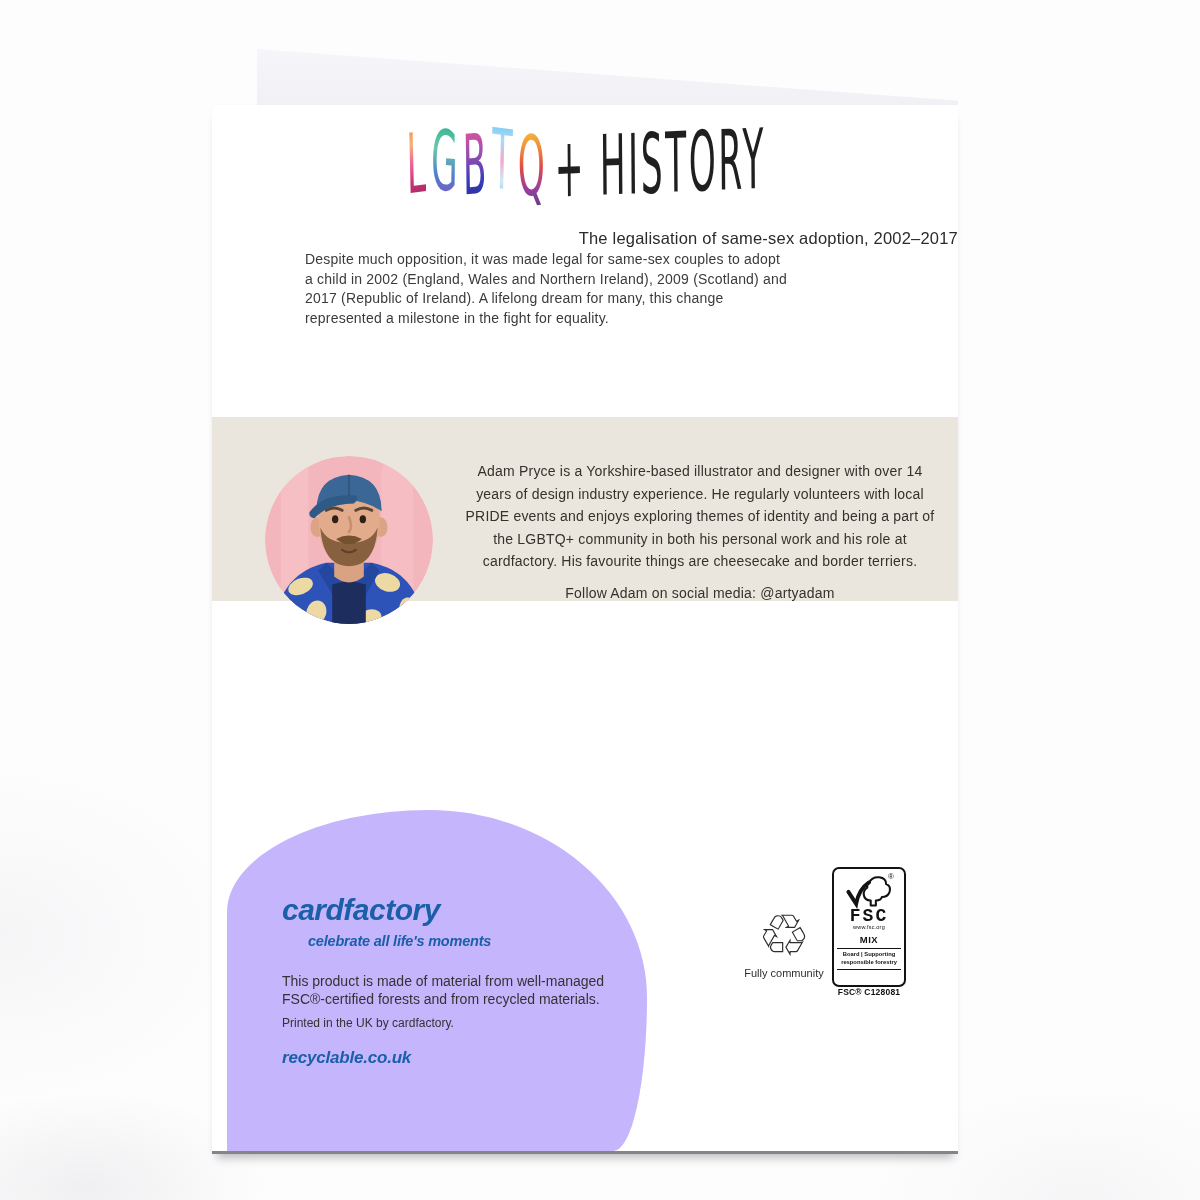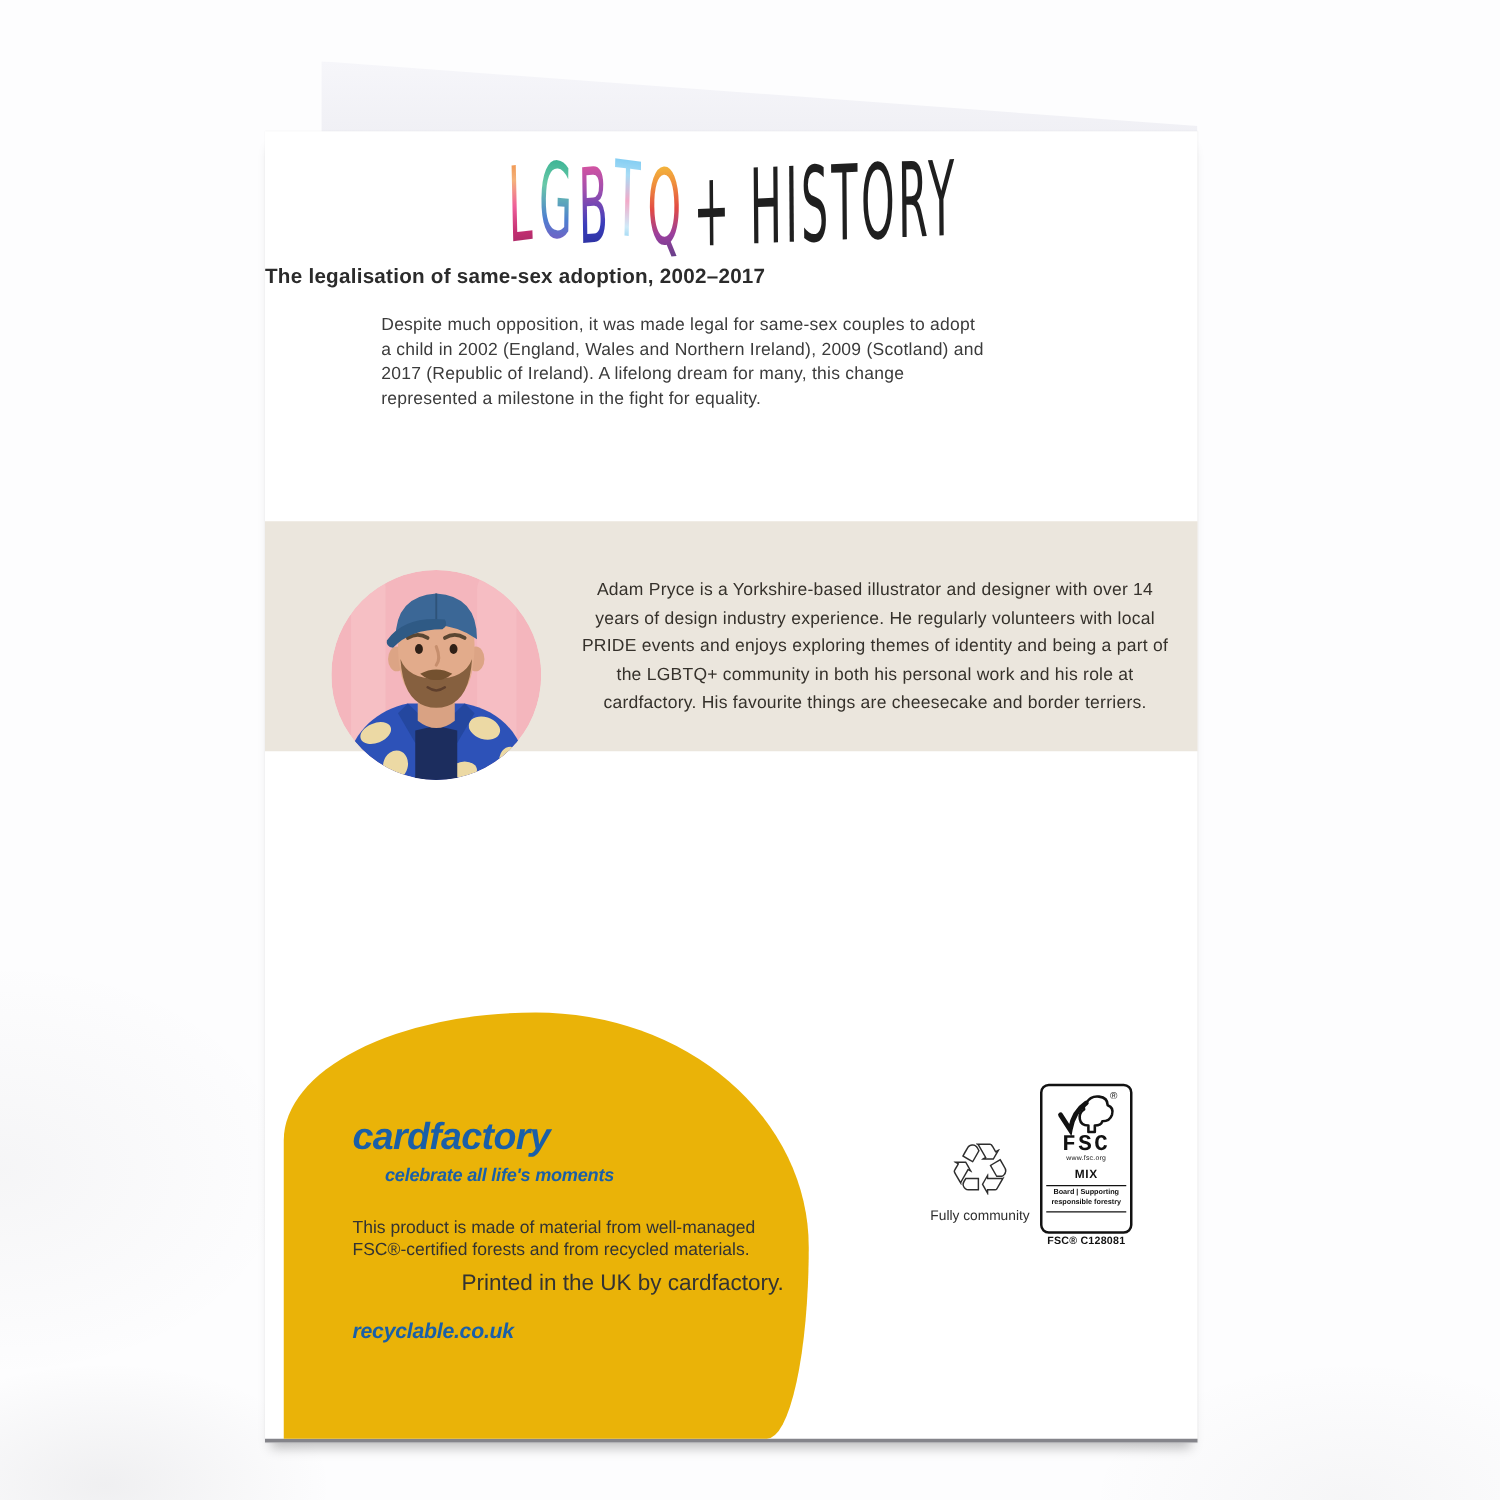--- a/index.html
+++ b/index.html
@@ -27,39 +27,39 @@
   
   .title-wrap{position:absolute;top:18px;left:0;right:0;display:flex;justify-content:center;}
   .title-row{
     display:flex;align-items:flex-start;line-height:1;white-space:pre;
     font-family:"DejaVu Sans",sans-serif;font-size:66px;font-weight:400;
     transform:scale(.52,1.26);transform-origin:50% 0;
   }
   .rl{display:inline-block;margin:0 5px;}
   .title-black{display:inline-block;color:#1f1f1f;letter-spacing:5px;margin-left:14px;transform:rotate(-1deg);}
   
-  .heading{position:absolute;top:107px;left:0;right:0;text-align:left;
-    font-size:16.5px;font-weight:700;color:#2b2b2b;letter-spacing:.2px;}
+  .heading{position:absolute;top:124px;left:0;right:0;text-align:right;
+    font-size:16.5px;font-weight:400;color:#2b2b2b;letter-spacing:.2px;}
   .para{position:absolute;top:145px;left:93px;width:560px;text-align:left;
     font-size:14px;line-height:19.5px;color:#3b3b3b;letter-spacing:.2px;}
   .prelines{white-space:pre-line;}
   
   .band{position:absolute;top:312px;left:0;right:0;height:184px;background:#ebe6dd;}
   .avatar{position:absolute;left:53px;top:39px;width:168px;height:168px;border-radius:50%;overflow:hidden;}
   .bio-wrap{position:absolute;left:243px;top:43px;width:490px;text-align:center;color:#35312b;}
   .bio{font-size:14px;line-height:22.5px;margin:0;letter-spacing:.2px;}
   .social{font-size:14px;margin:12px 0 0 0;letter-spacing:.2px;}
   
-  .blob{position:absolute;left:15px;top:705px;width:420px;height:341px;background:#eab308;
+  .blob{position:absolute;left:15px;top:705px;width:420px;height:341px;background:#c4b5fd;
     border-radius:48% 52% 8% 0 / 30% 55% 45% 0;}
   .blob-inner{position:absolute;left:55px;top:84px;width:345px;color:#333;}
   .cf-logo{font-size:30px;line-height:32px;font-weight:700;font-style:italic;color:#1a5fa8;letter-spacing:-.5px;}
   .cf-tag{font-size:14.5px;font-weight:700;font-style:italic;color:#1a5fa8;margin-top:7px;letter-spacing:-.2px;margin-left:26px;}
   .cf-materials{font-size:14px;line-height:18px;margin-top:23px;color:#333;}
-  .cf-printed{font-size:18px;margin-top:8px;color:#333;text-align:right;}
+  .cf-printed{font-size:12px;margin-top:8px;color:#333;}
   .cf-url{font-size:17px;font-weight:700;font-style:italic;color:#1a5fa8;margin-top:18px;letter-spacing:-.2px;}
   
   .recycle{position:absolute;left:527px;top:804px;width:90px;text-align:center;color:#2e2e2e;}
   .recycle-glyph{font-family:"DejaVu Sans",sans-serif;font-size:58px;line-height:54px;color:#2e2e2e;}
   .recycle-label{font-size:11px;margin-top:4px;color:#2e2e2e;}
   
   .fsc{position:absolute;left:620px;top:762px;width:74px;height:120px;box-sizing:border-box;
     border:2px solid #121212;border-radius:7px;padding:4px 3px 4px;text-align:center;background:#fff;color:#111;}
   .fsc-treebox{position:relative;height:36px;}
   .fsc-reg{position:absolute;top:-1px;right:7px;font-size:8px;}
@@ -133,20 +133,21 @@
           <path d="M45 57 Q59 37 92 40 Q95 45 90 48 Q64 48 50 63 Q44 62 45 57 Z" fill="#2f5a85"></path>
         </g>
       </svg>
     </div>
     <div class="bio-wrap">
       <p class="bio prelines">Adam Pryce is a Yorkshire-based illustrator and designer with over 14
 years of design industry experience. He regularly volunteers with local
 PRIDE events and enjoys exploring themes of identity and being a part of
 the LGBTQ+ community in both his personal work and his role at
 cardfactory. His favourite things are cheesecake and border terriers.</p>
+      <p class="social">Follow Adam on social media: @artyadam</p>
     </div>
   </section>
 
   <div class="blob">
     <div class="blob-inner">
       <div class="cf-logo">cardfactory</div>
       <div class="cf-tag">celebrate all life's moments</div>
       <div class="cf-materials prelines">This product is made of material from well-managed
 FSC®-certified forests and from recycled materials.</div>
       <div class="cf-printed">Printed in the UK by cardfactory.</div>

